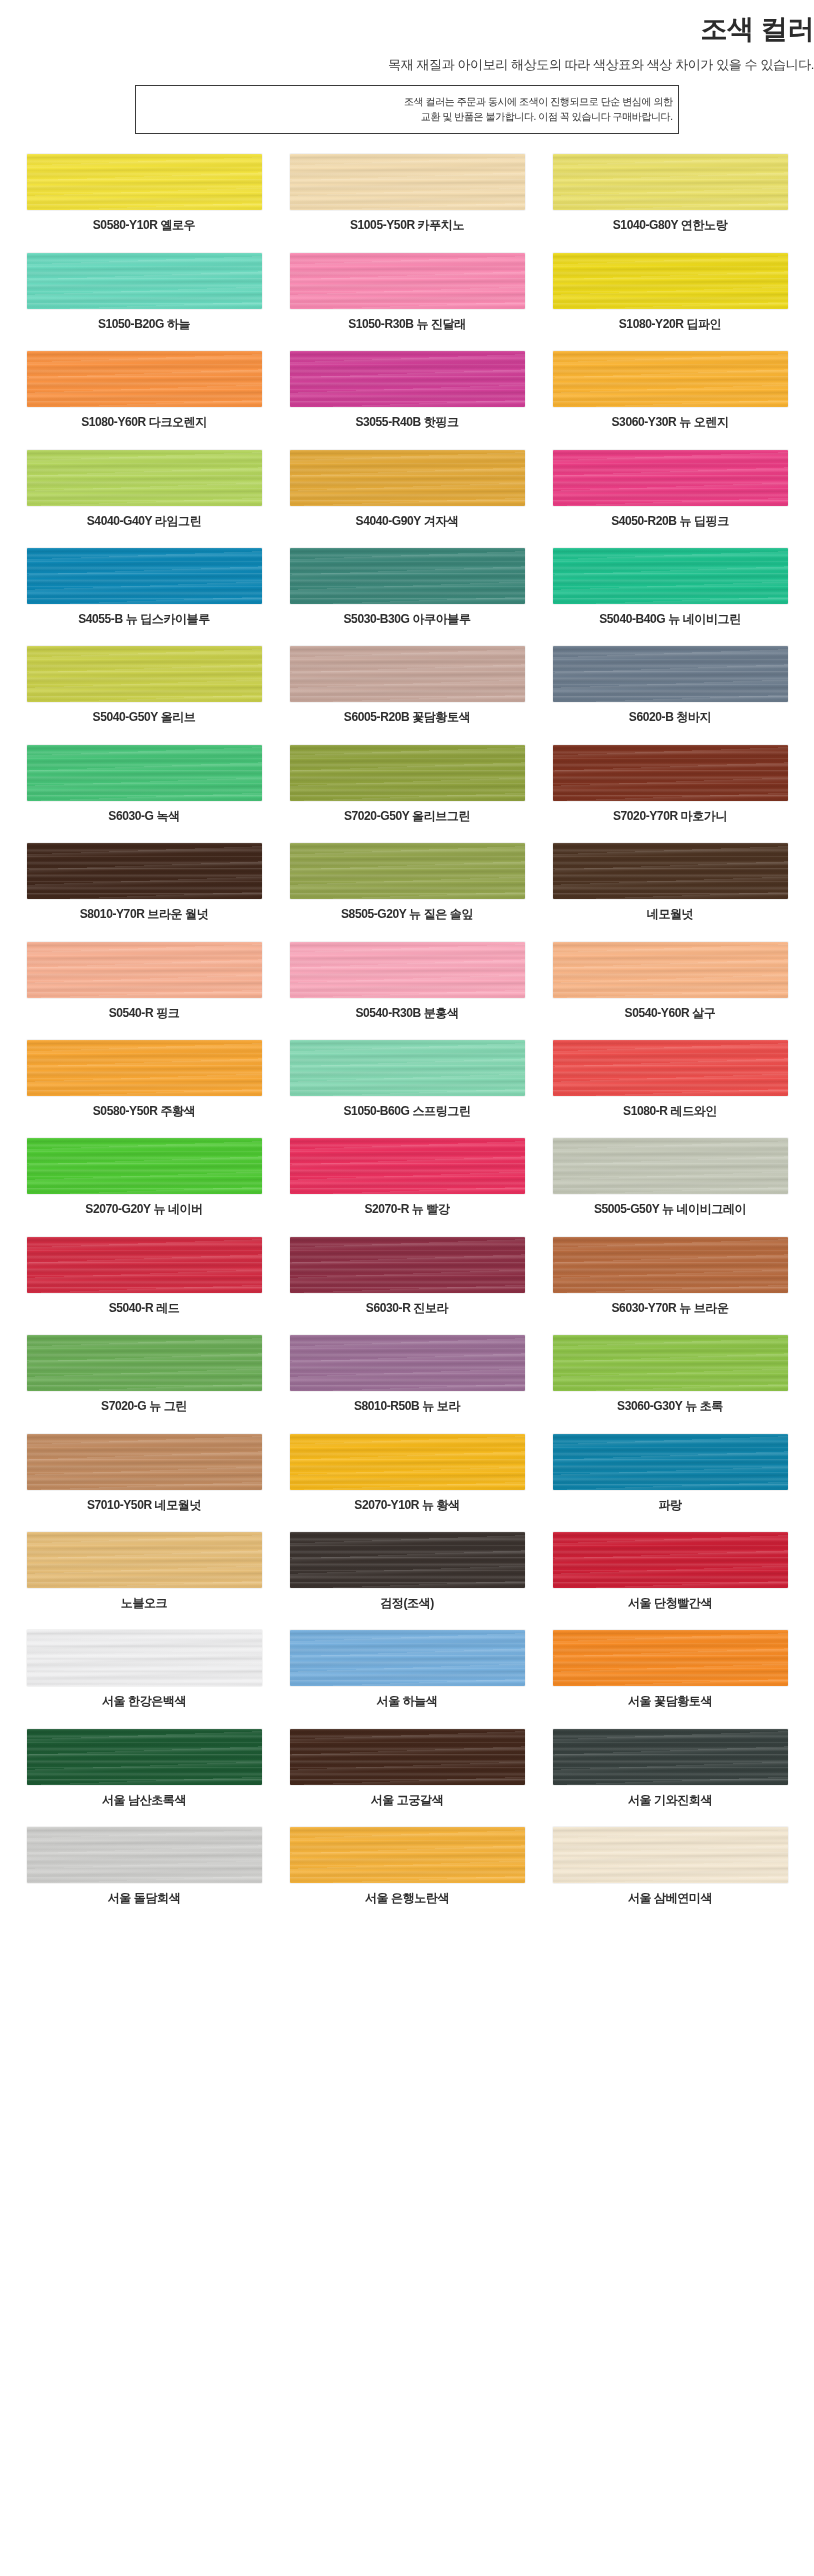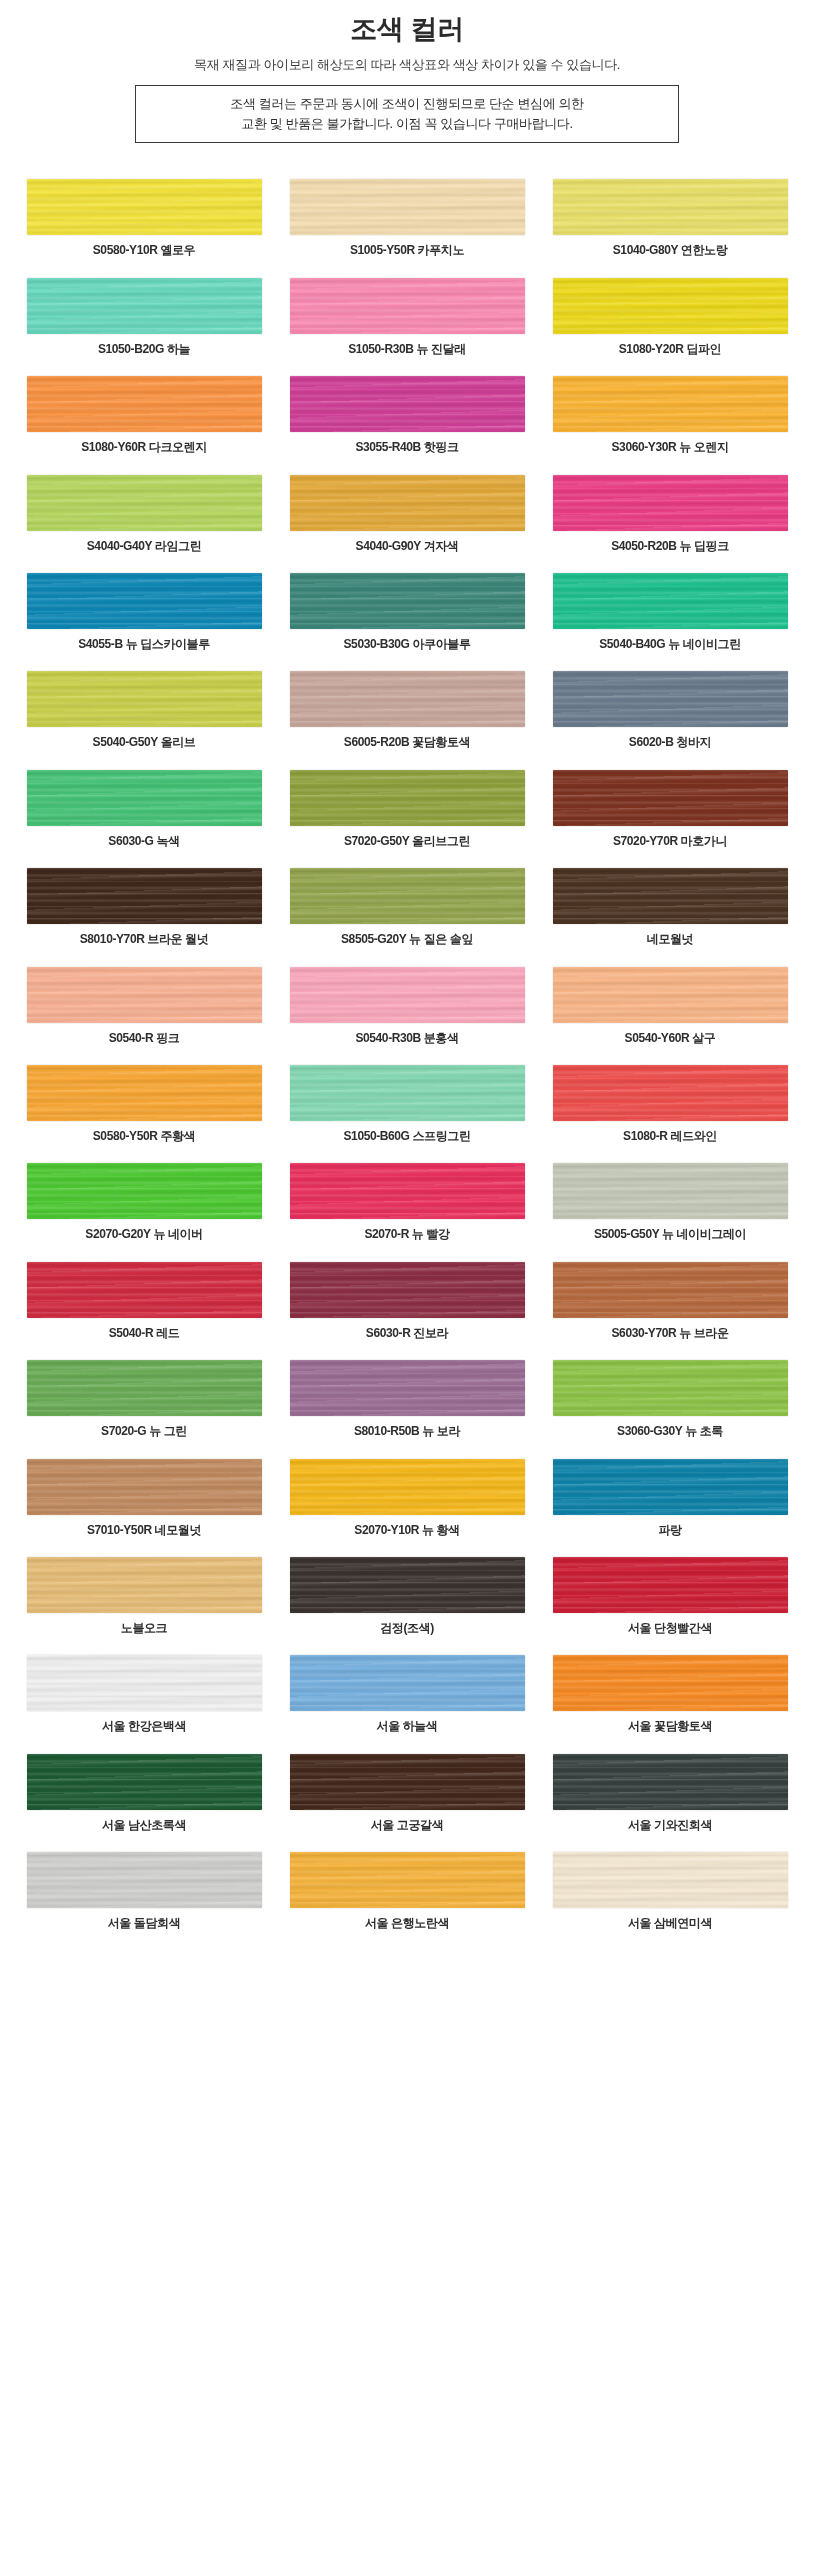--- a/index.html
+++ b/index.html
@@ -15,21 +15,21 @@
     -webkit-font-smoothing: antialiased;
   }
   .page {
     width: 814px;
     margin: 0 auto;
     position: relative;
   }
 
   
   .header {
-    text-align: center;
+    text-align: right;
     padding-top: 12.6px;
   }
   .page-title {
     font-size: 27px;
     font-weight: bold;
     letter-spacing: -0.4px;
     color: #2b2b2b;
     margin: 0 0 10.8px 0;
     line-height: 1.2;
   }
@@ -41,30 +41,30 @@
     font-weight: 500;
   }
   .notice-box {
     width: 544px;
     margin: 0 auto;
     border: 1.8px solid #3a3a3a;
     padding: 8px 5.4px 9px 5.4px;
     box-sizing: border-box;
   }
   .notice-line {
-    font-size: 13px;
+    font-size: 10px;
     color: #2d2d2d;
     letter-spacing: -0.4px;
     line-height: 1.5;
     font-weight: 500;
   }
 
   
   .grid {
-    margin: 16px auto;
+    margin: 0 auto;
     padding-top: 20px;
     width: 789px;
     display: flex;
     flex-wrap: wrap;
     justify-content: space-between;
   }
   .cell {
     width: 263px;
     box-sizing: border-box;
     padding: 0 0 0 0;

